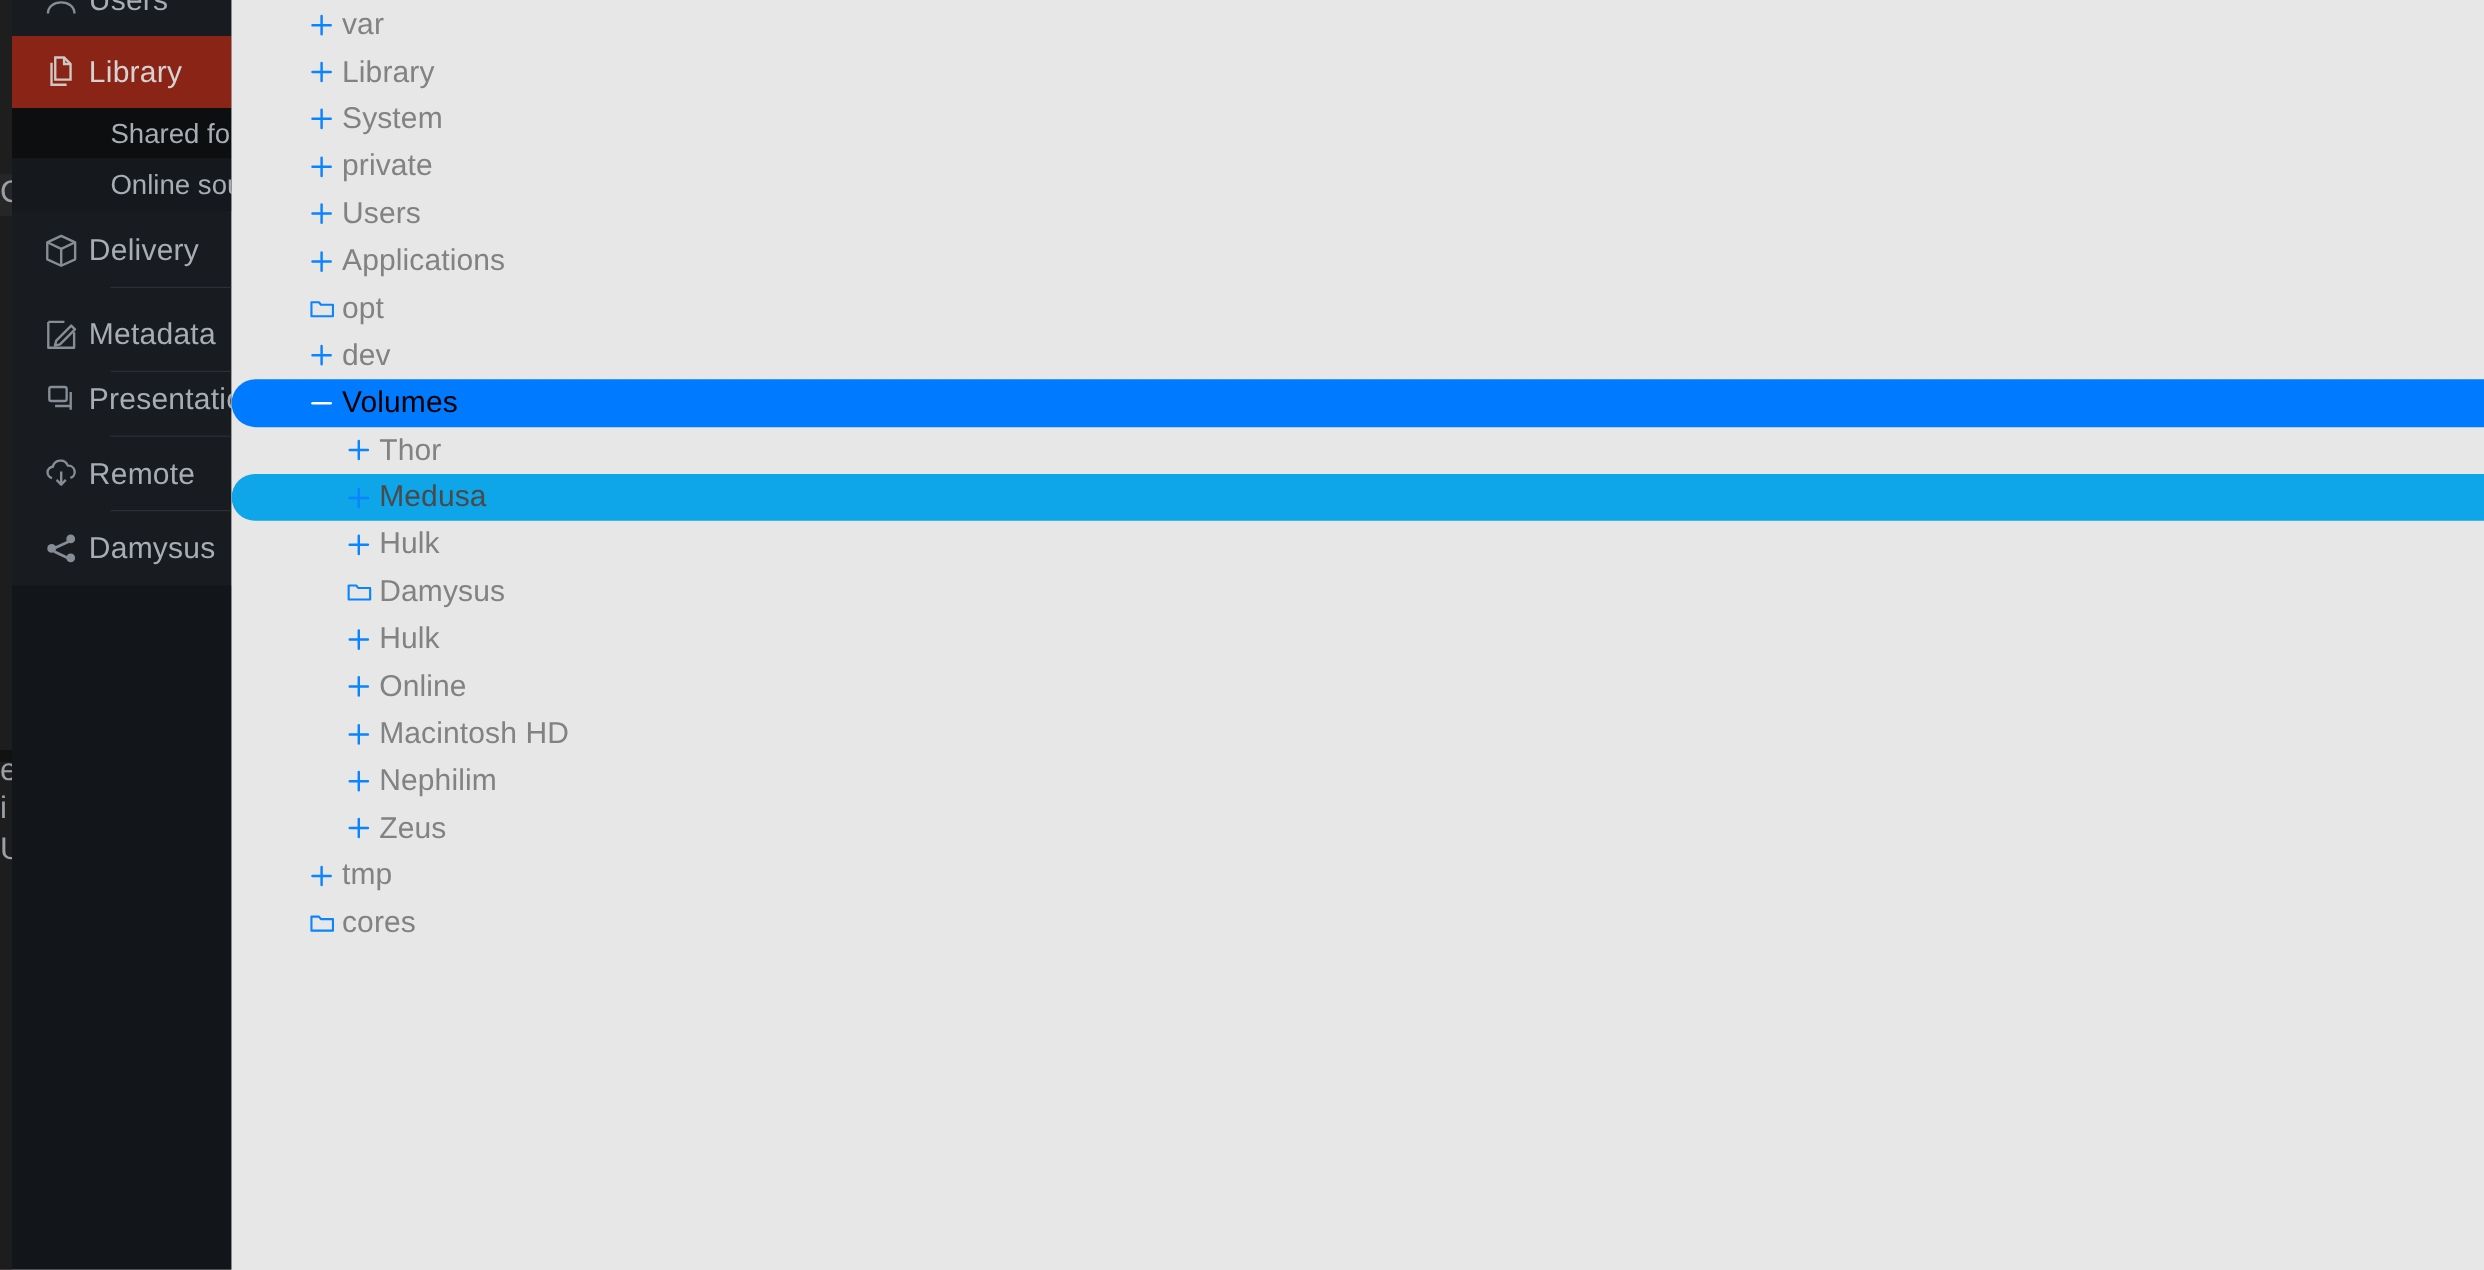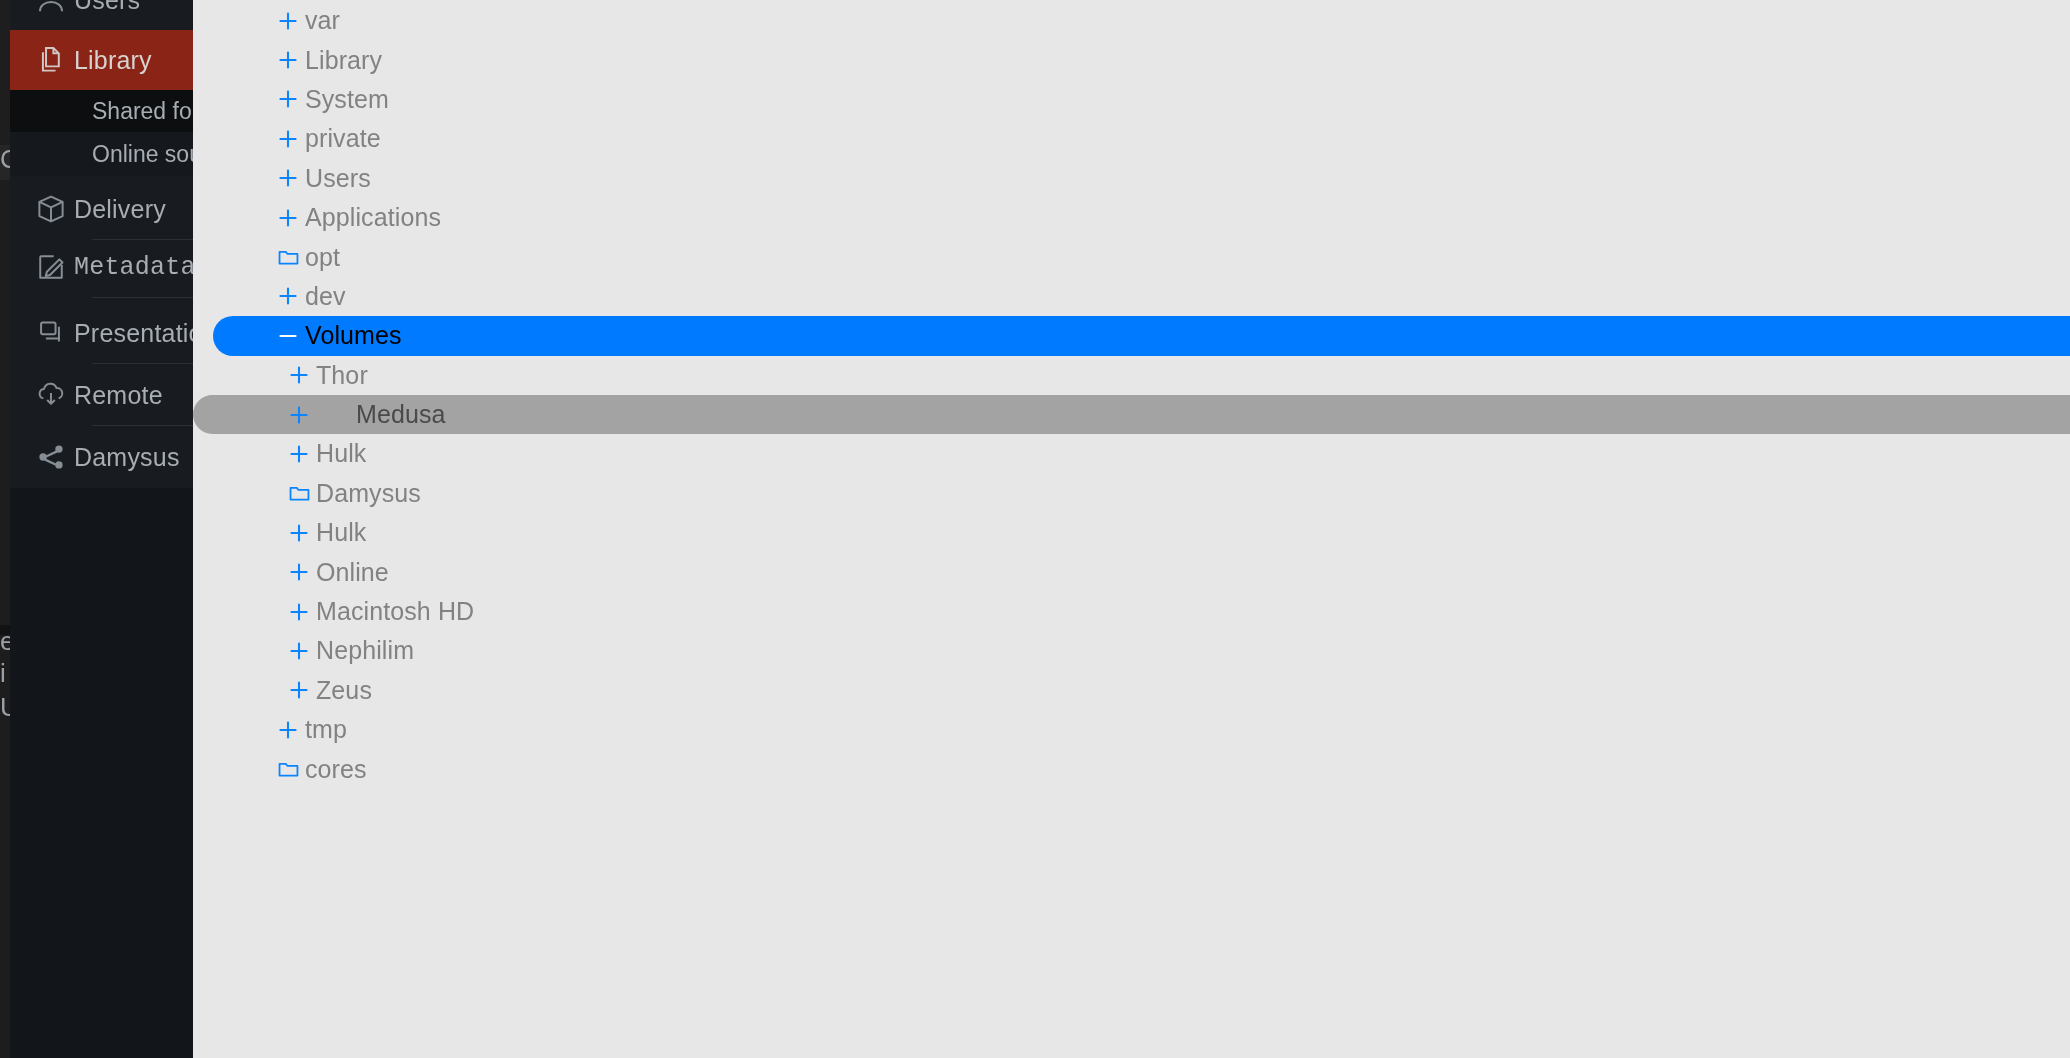--- a/index.html
+++ b/index.html
@@ -72,25 +72,25 @@
   .row .twisty{
     flex:0 0 auto;width:34px;display:flex;align-items:center;justify-content:center;
     color:#0a84ff;
   }
   .row .name{
     font-size:25px;color:#828282;white-space:nowrap;letter-spacing:.1px;
   }
   .row.selected{background:#007aff;}
   .row.selected .name{color:#000000;}
   .row.selected .twisty{color:#ffffff;}
-  .row.hovered{background:#a3a3a3;gap:40px;}
+  .row.hovered{background:#0ea5e9;}
   .row.hovered .name{color:#4a4a4a;}
 
   
-  .d1{padding-left:58px;margin-left:20px;}
+  .d1{padding-left:58px;}
   .d2{padding-left:89px;align-items:center;}
 
   .plus-svg,.minus-svg,.folder-svg{display:block;}
 </style>
 </head>
 <body>
 
 <div class="app">
 
   <div class="edge-strip">
@@ -144,21 +144,21 @@
         <svg width="34" height="34" viewBox="0 0 24 24" fill="none" stroke="currentColor" stroke-width="1.4" stroke-linejoin="round">
           <path d="M12 3.2 20.2 7v10L12 20.8 3.8 17V7z"></path>
           <path d="M3.8 7 12 10.9 20.2 7"></path>
           <path d="M12 10.9v9.9"></path>
         </svg>
       </span>
       <span class="lbl">Delivery</span>
       <span class="divider" style="bottom:0;"></span>
     </div>
 
-    <div class="nav-item" style="position:absolute;left:0;top:236px;width:183px;height:62px;font-family:Liberation Mono, monospace;">
+    <div class="nav-item" style="position:absolute;left:0;top:248px;width:183px;height:62px;">
       <span class="ic">
         <svg width="34" height="34" viewBox="0 0 24 24" fill="none" stroke="currentColor" stroke-width="1.4" stroke-linejoin="round">
           <path d="M4.4 4.4h9.5M4.4 4.4v15.2h15.2v-9.1"></path>
           <path d="M9.1 15.4 17.9 6.6l2.2 2.2-8.8 8.8-3 .8z"></path>
         </svg>
       </span>
       <span class="lbl">Metadata</span>
       <span class="divider" style="bottom:0;"></span>
     </div>
 

